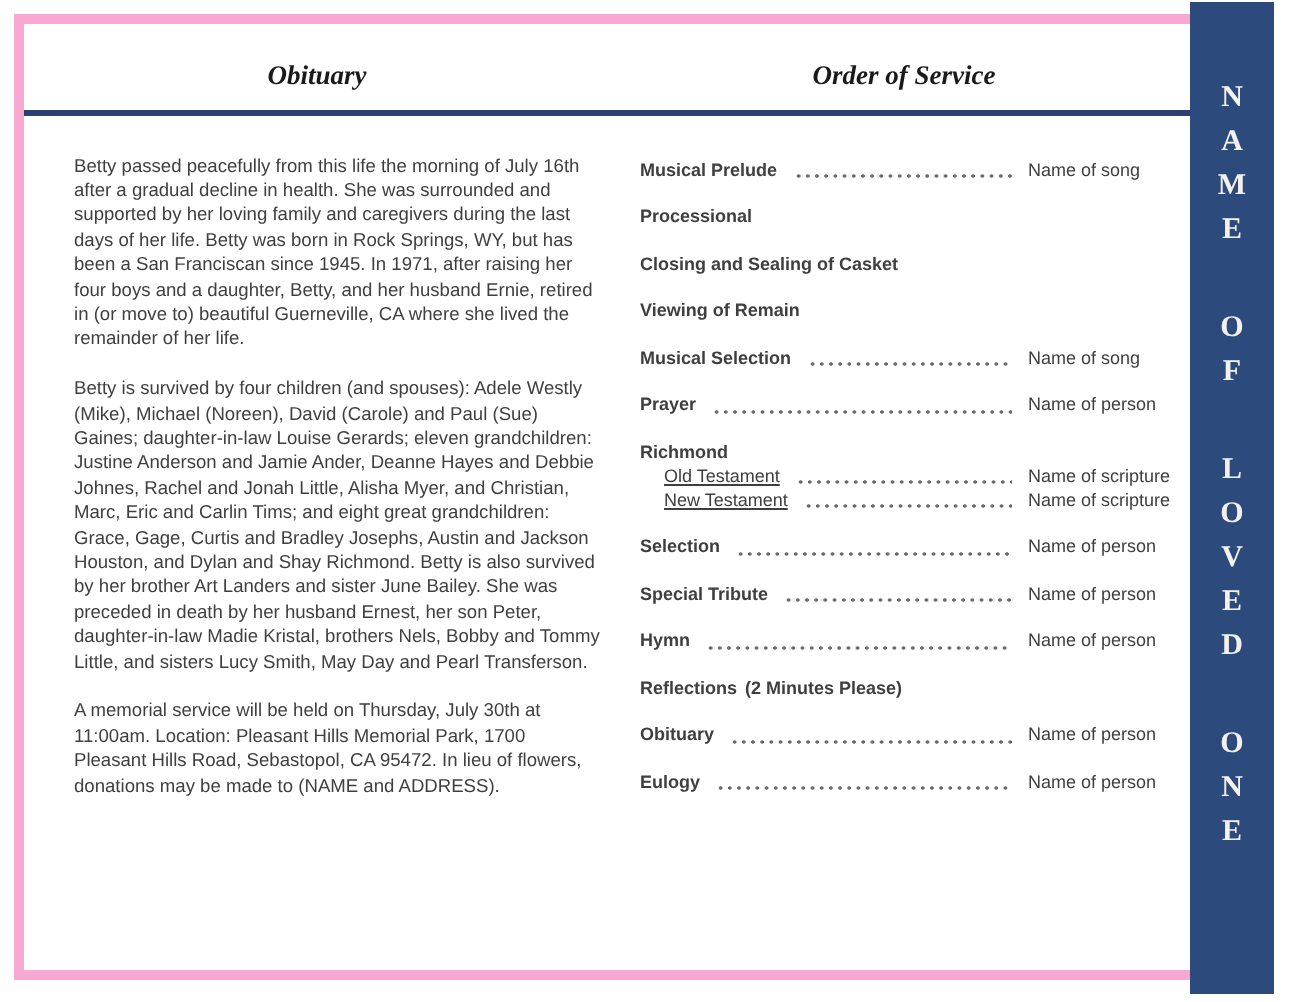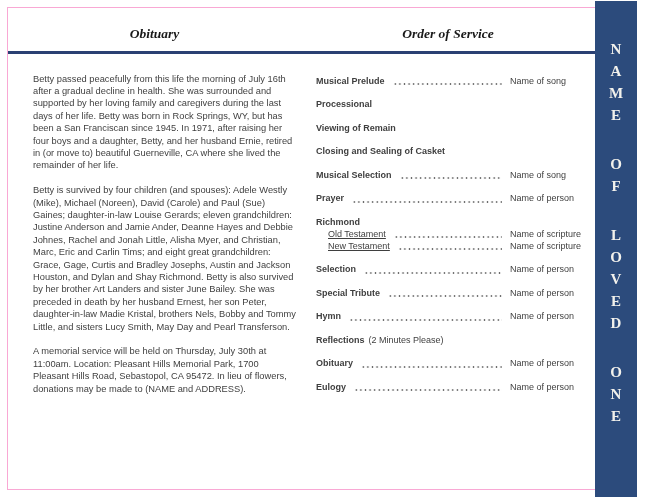--- a/index.html
+++ b/index.html
@@ -2,21 +2,21 @@
 <html><head>
 <meta charset="utf-8">
 <style>
   html,body { margin:0; padding:0; background:#ffffff; }
   .page {
     position:relative; width:648px; height:501px; background:#ffffff;
     font-family:"Liberation Sans", sans-serif; color:#3f3f3f; overflow:hidden;
   }
   .card {
     position:absolute; left:7px; top:7px; width:629px; height:483px;
-    border:1px solid #f9a8d4; background:#ffffff; box-sizing:border-box; z-index:1;
+    border:5px solid #f9a8d4; background:#ffffff; box-sizing:border-box; z-index:1;
   }
   
   .hdr-row { display:flex; padding-top:16px; height:20px; line-height:20px; }
   .hdr {
     font-family:"Liberation Serif", serif; font-style:italic; font-weight:bold;
     font-size:13.5px; color:#1a1a1a; text-align:center;
   }
   .hdr-left  { width:293px; }
   .hdr-right { width:294px; }
   .divider { height:2.5px; background:#2a4073; margin-top:7px; }
@@ -25,21 +25,21 @@
   .cols { display:flex; padding-top:19px; }
   .obit-col { width:263px; margin-left:25px; font-size:9.3px; line-height:12.4px; }
   .obit-col p { margin:0 0 12.4px 0; }
   .svc-col { width:270px; margin-left:20px; margin-top:2px; font-size:9px; line-height:12px; }
 
   .svc-row { display:flex; align-items:center; height:12px; margin-bottom:11.5px; }
   .svc-row.mb0 { margin-bottom:0; }
   .svc-row.sub { padding-left:12px; }
   .svc-label { font-weight:bold; white-space:nowrap; }
   .svc-row.sub .svc-label { font-weight:normal;text-decoration:underline; }
-  .svc-note { margin-left:4px; white-space:nowrap; }
+  .svc-note { margin-left:4px; white-space:nowrap;font-weight:bold; }
   .svc-leader {
     flex:1 1 auto; height:10px; margin:0 8px 1px 8px; align-self:flex-end;
     background-image:radial-gradient(circle, #6a6a6a 0.8px, transparent 1.15px);
     background-size:4.6px 2.3px; background-repeat:repeat-x; background-position:left bottom;
   }
   .svc-value { flex:0 0 76px; width:76px; white-space:nowrap; }
 
   
   .sidebar {
     position:absolute; left:595px; top:1px; width:42px; height:496px;
@@ -78,25 +78,25 @@
           <span class="svc-label">Musical Prelude</span>
           <span class="svc-leader"></span>
           <span class="svc-value">Name of song</span>
         </div>
 
         <div class="svc-row">
           <span class="svc-label">Processional</span>
         </div>
 
         <div class="svc-row">
-          <span class="svc-label">Viewing of Remain</span>
+          <span class="svc-label">Closing and Sealing of Casket</span>
         </div>
 
         <div class="svc-row">
-          <span class="svc-label">Closing and Sealing of Casket</span>
+          <span class="svc-label">Viewing of Remain</span>
         </div>
 
         <div class="svc-row">
           <span class="svc-label">Musical Selection</span>
           <span class="svc-leader"></span>
           <span class="svc-value">Name of song</span>
         </div>
 
         <div class="svc-row">
           <span class="svc-label">Prayer</span>

